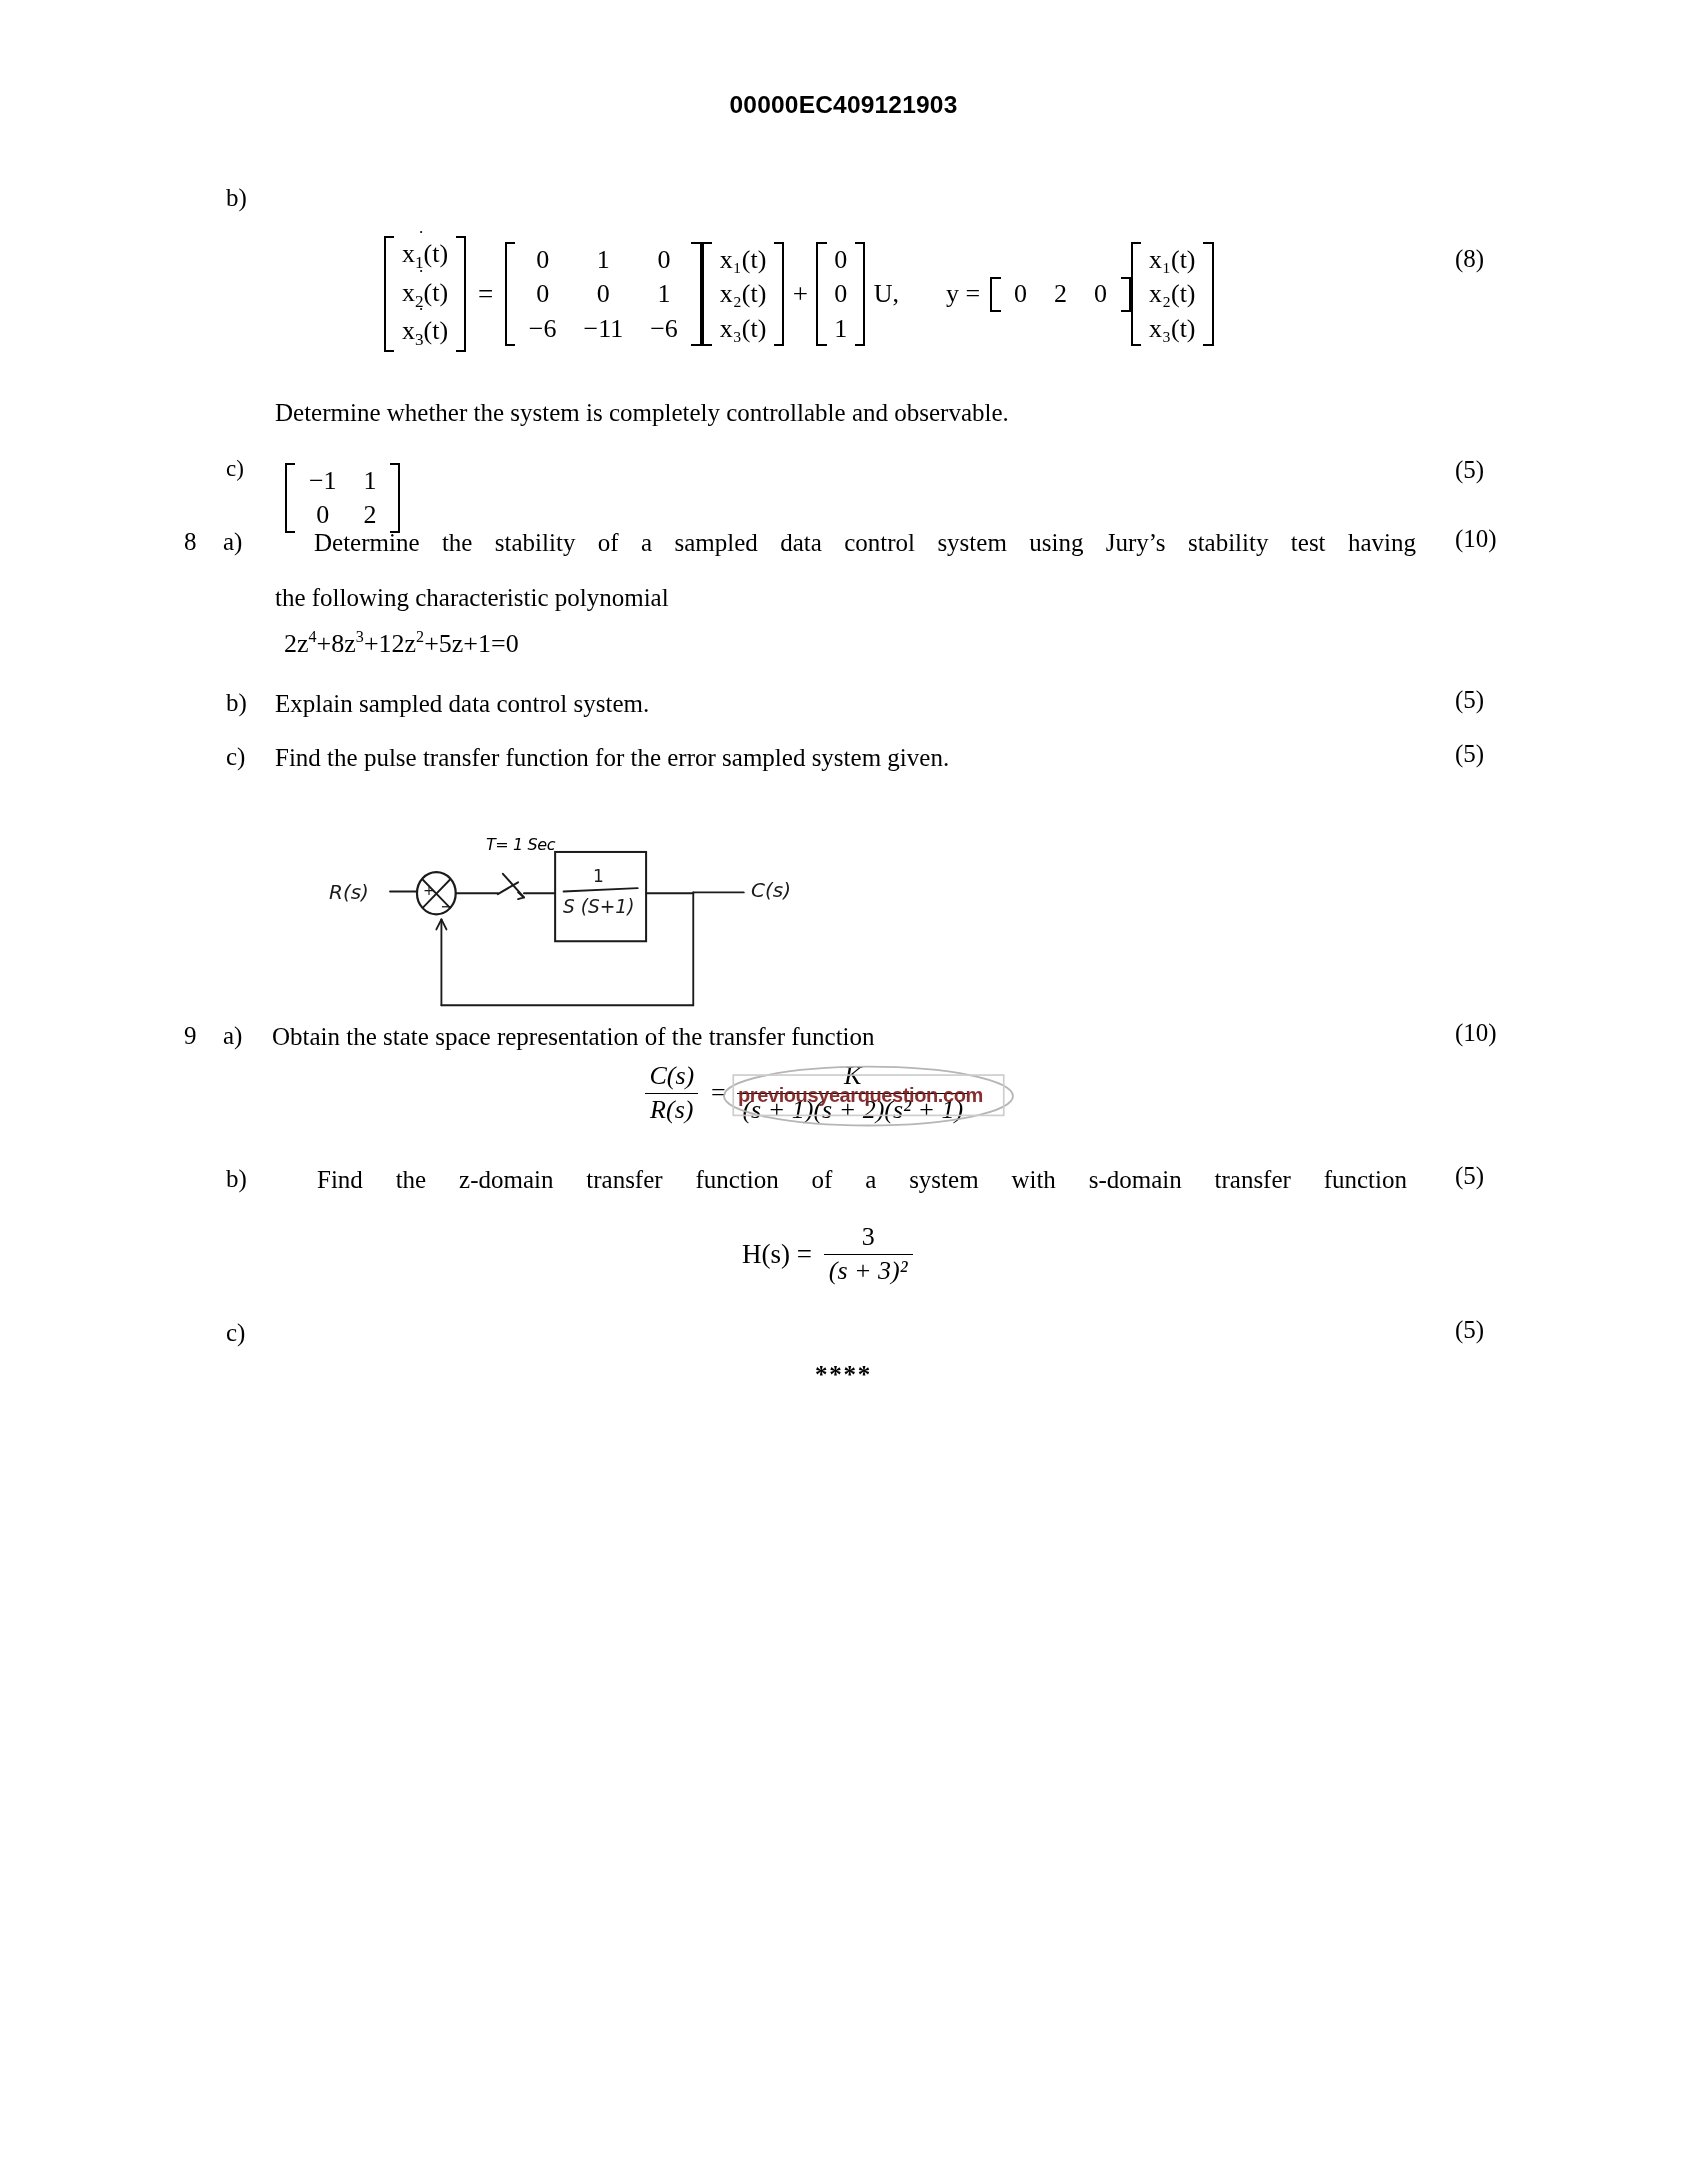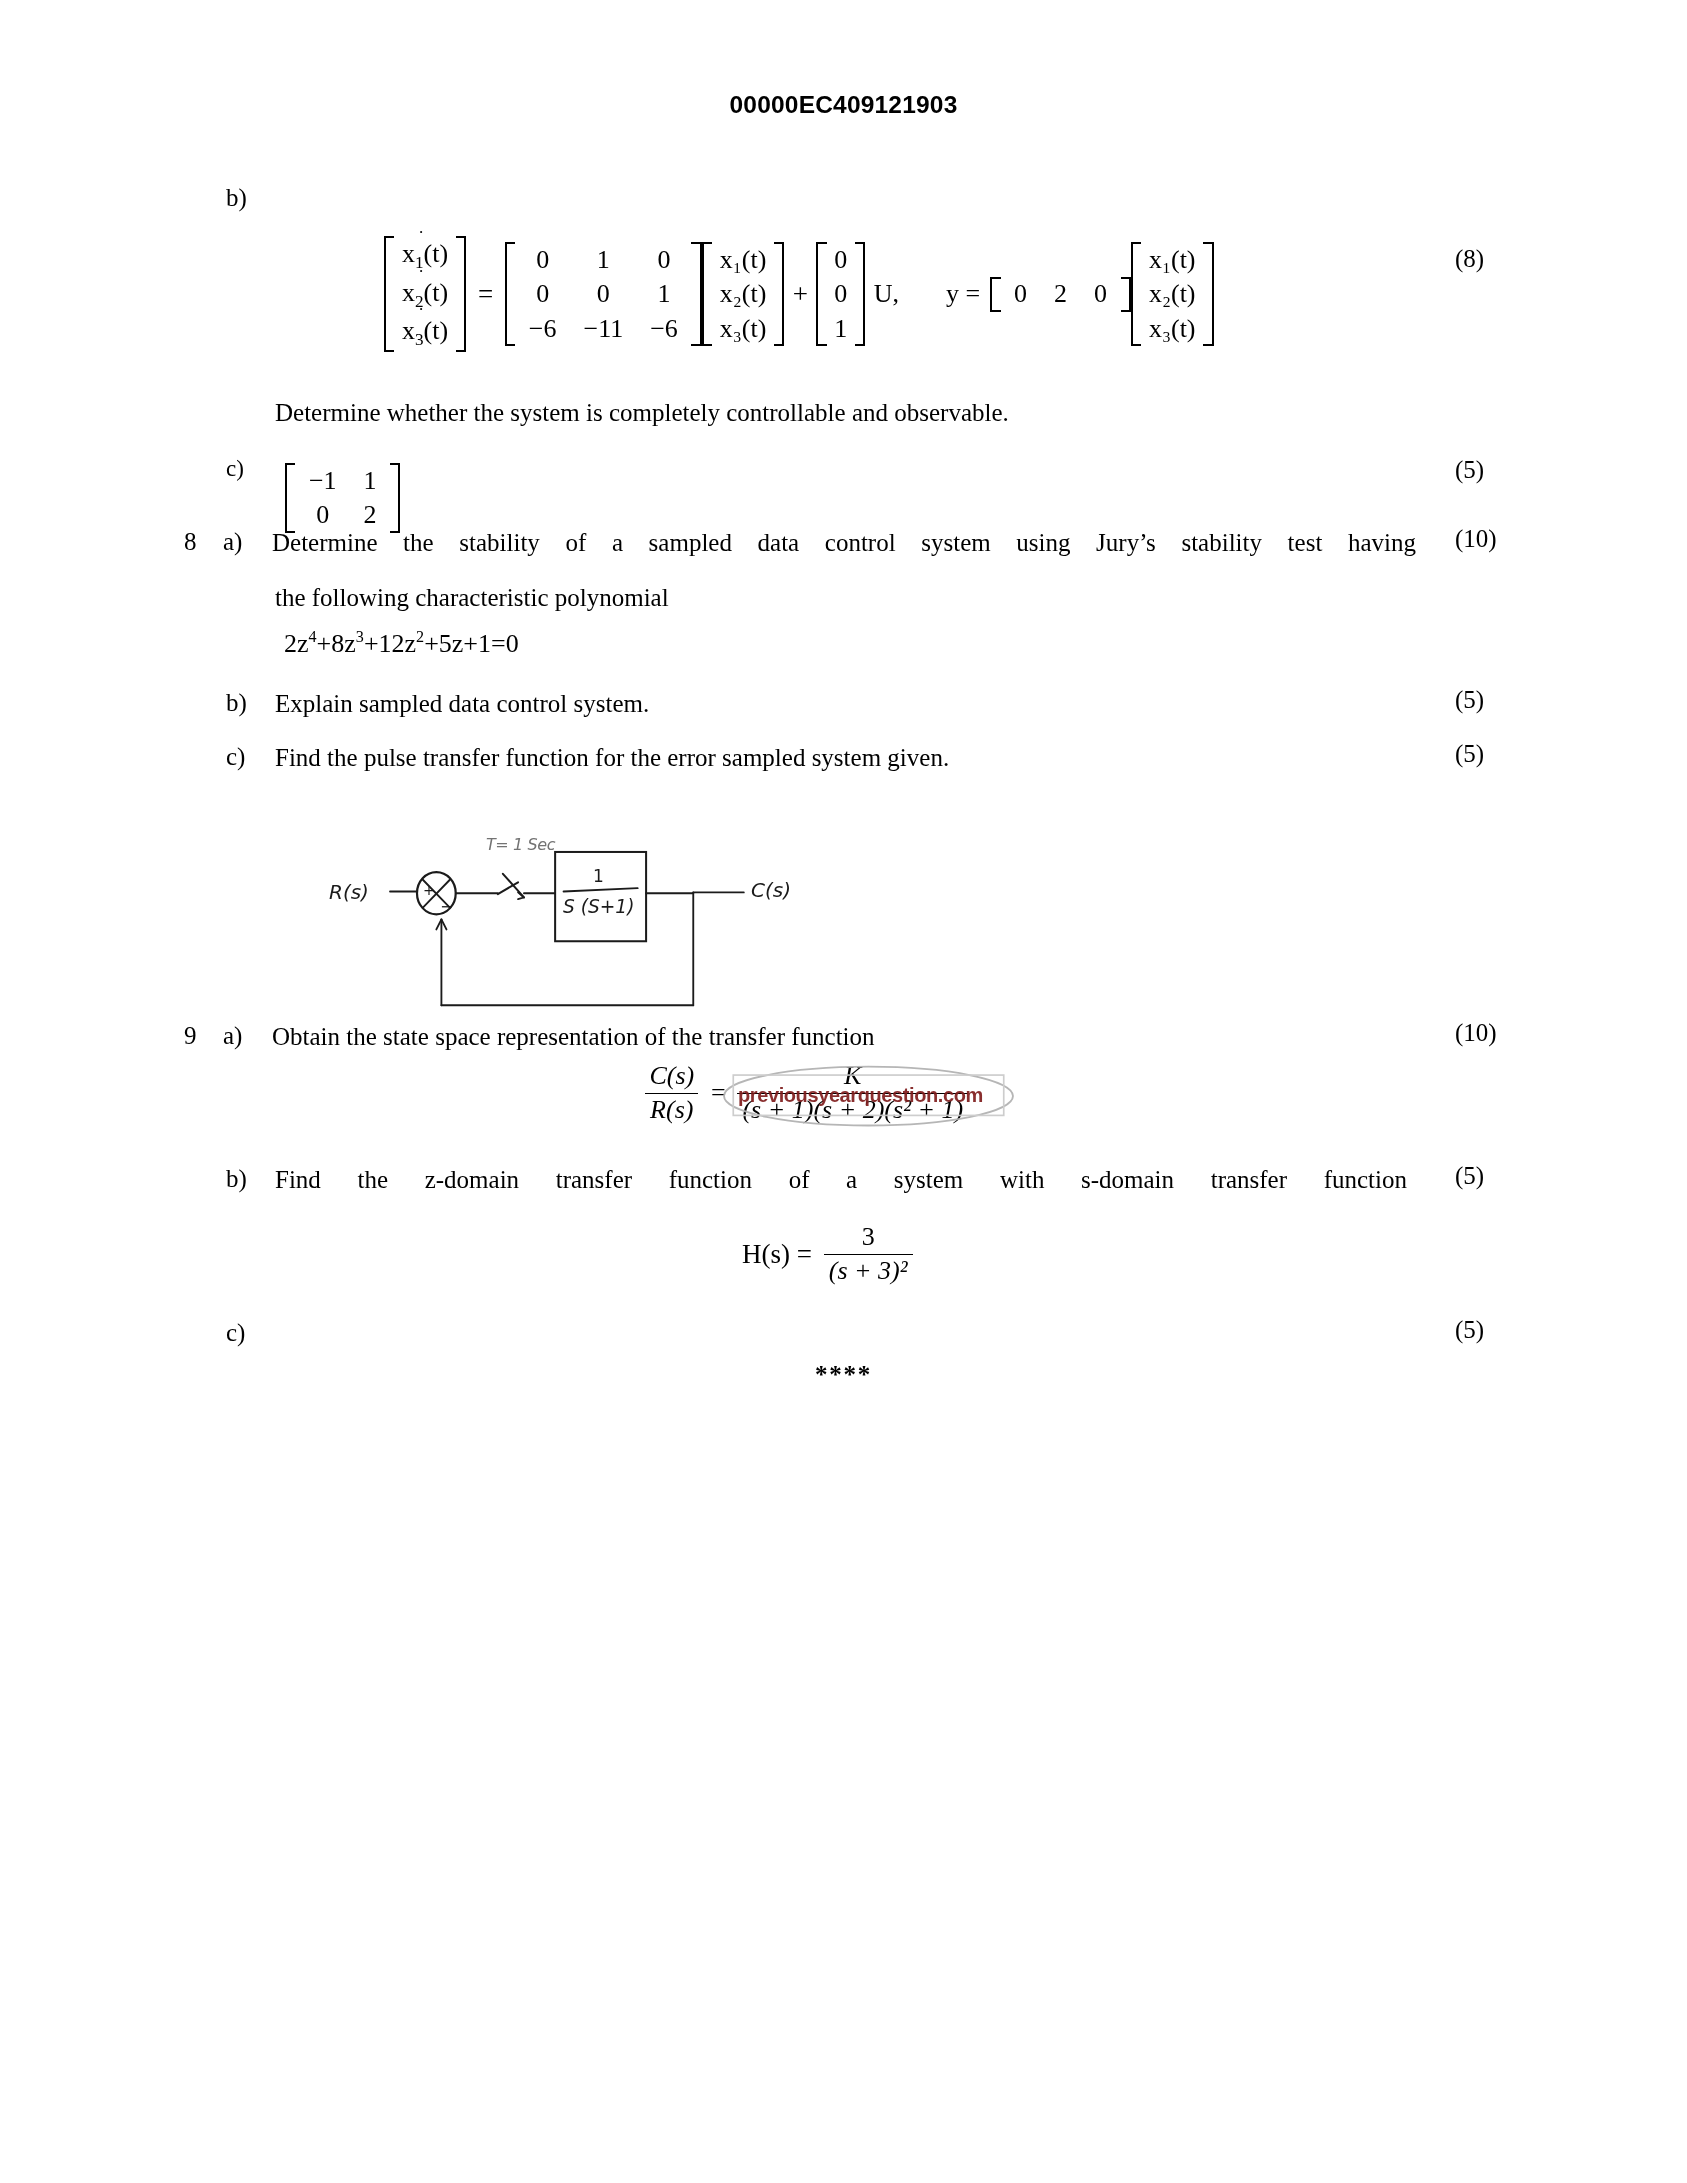--- a/index.html
+++ b/index.html
@@ -60,20 +60,21 @@
   .marks {
     position: absolute;
     font-size: 25px;
     text-align: left;
     width: 101px;
   }
 
   .justified {
     text-align: justify;
     text-align-last: justify;
+    margin-left: 42px;
   }
 
   
   .math {
     font-family: "Liberation Serif", serif;
     font-size: 25px;
   }
   .mi { font-style: italic; }
 
   .bracket-matrix {
@@ -380,21 +381,21 @@
       <path d="M432 252 L133 252" stroke="#1b1b1b" stroke-width="2.2" stroke-linecap="round"></path>
 
       <path d="M133 252 L133 150" stroke="#1b1b1b" stroke-width="2.2" stroke-linecap="round"></path>
       <path d="M133 150 L127 162 M133 150 L139 162" stroke="#1b1b1b" stroke-width="2.2" stroke-linecap="round"></path>
     </svg>
 
     <div class="hand" style="position:absolute; left:0px; top:87px; font-size:20px; font-style:italic; color:#1b1b1b;">R(s)</div>
 
     <div class="hand" style="position:absolute; left:422px; top:85px; font-size:20px; font-style:italic; color:#1b1b1b;">C(s)</div>
 
-    <div class="hand" style="position:absolute; left:157px; top:42px; font-size:16px; font-style:italic; color:#737373; letter-spacing:-0.4px;">T= 1 Sec</div>
+    <div class="hand" style="position:absolute; left:157px; top:42px; font-size:16px; font-style:italic; color:#000000; letter-spacing:-0.4px;">T= 1 Sec</div>
 
     <div class="hand" style="position:absolute; left:94px; top:89px; font-size:14.3px; color:#1b1b1b;">+</div>
 
     <div class="hand" style="position:absolute; left:111px; top:104px; font-size:16px; color:#1b1b1b;">−</div>
 
     <div class="hand" style="position:absolute; left:264px; top:73px; font-size:17px; color:#1b1b1b;">1</div>
 
     <div class="hand" style="position:absolute; left:234px; top:103px; font-size:18.6px; font-style:italic; color:#1b1b1b;">S (S+1)</div>
   </div>
 

